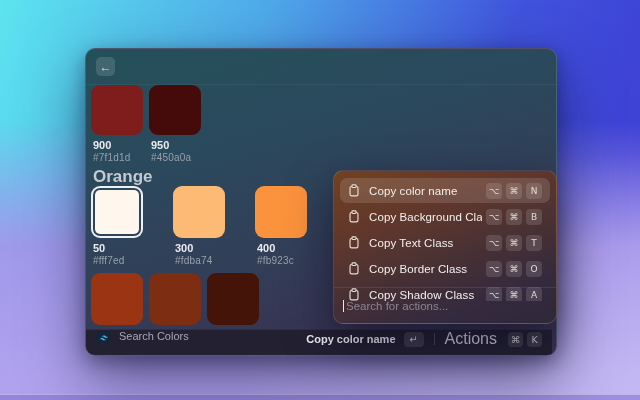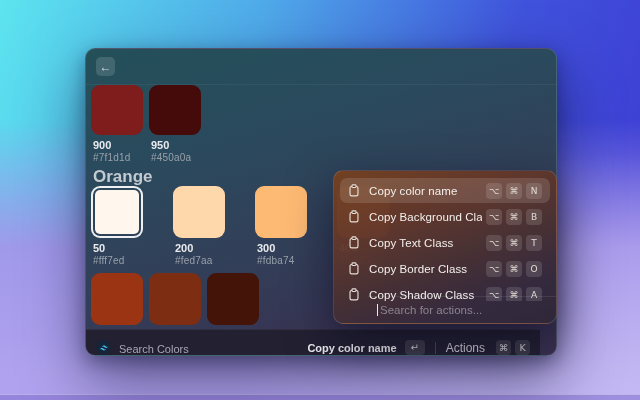--- a/index.html
+++ b/index.html
@@ -46,55 +46,55 @@
   .row-dark   { top:224px; }
   .cell { width:52px; margin-right:6px; }
   .sw { height:50px; border-radius:9px; }
   .row-orange .sw, .row-dark .sw { height:52px; }
   .sw.selected { border:2px solid rgba(255,255,255,0.92); padding:2px; background-clip:content-box; }
   .shade-label { margin-top:4px; margin-left:2px; font-size:11px; font-weight:600; color:#e9eaee; }
   .hex-label   { margin-top:1px; margin-left:2px; font-size:10px; color:#98a0ab; letter-spacing:0.2px; }
   .section-label { position:absolute; left:7px; top:118px; font-size:17px; font-weight:600; color:#c4cad0; }
 
   
-  .statusbar { position:absolute; left:0; right:16px; bottom:0; height:26px;
+  .statusbar { position:absolute; left:0; right:4px; bottom:0; height:26px;
     background:#232032; border-top:1px solid rgba(255,255,255,0.07);
-    display:flex; align-items:flex-end; padding:0 10px; }
+    display:flex; align-items:flex-start; padding:0 10px; }
   .logo { width:15px; height:15px; border-radius:50%; background:#152437;
     display:flex; align-items:center; justify-content:center; }
   .app-name { margin-left:8px; font-size:11px; color:#a9a7b4; }
   .status-right { margin-left:auto; display:flex; align-items:center; }
   .primary-action { font-size:11px; font-weight:700; color:#f0eef3; }
   kbd { display:inline-flex; align-items:center; justify-content:center;
     background:rgba(255,255,255,0.12); border-radius:4px;
     color:#d6d2da; font-family:"DejaVu Sans", sans-serif; font-size:9px; }
   .enter-cap { width:20px; height:15px; margin-left:8px; font-size:10px; }
   .bar-divider { width:1px; height:12px; background:rgba(255,255,255,0.18); margin:0 10px; }
-  .actions-label { font-size:12px; color:#d2d0da; margin-right:7px; }
+  .actions-label { font-size:16px; color:#d2d0da; margin-right:7px; }
   .cap-sm { width:15px; height:15px; margin-left:4px; font-size:9.5px; }
 
   
   .menu { position:absolute; left:333px; top:170px; width:224px; height:154px;
     border-radius:10px; overflow:hidden;
     border:1px solid rgba(255,255,255,0.13);
     background:linear-gradient(160deg, rgba(116,65,31,0.97) 0%, rgba(99,55,42,0.97) 30%, rgba(74,49,51,0.97) 55%, rgba(53,42,62,0.97) 80%, rgba(47,40,56,0.98) 100%);
     box-shadow:0 18px 45px rgba(10,8,30,0.55); }
   .menu-items { position:absolute; left:6px; right:6px; top:7px; height:123px; overflow:hidden; }
   .mi { height:25px; margin-bottom:1px; border-radius:7px;
     display:flex; align-items:center; padding:0 8px; }
   .mi.selected { background:rgba(255,255,255,0.13); }
   .mi-icon { display:flex; align-items:center; margin-right:9px; }
   .mi-label { font-size:11.5px; font-weight:500; color:#f3f0ed; letter-spacing:0.1px;
     white-space:nowrap; overflow:hidden; }
   .mi-keys { margin-left:auto; display:flex; }
   .mi-keys kbd { width:16px; height:16px; margin-left:4px; font-size:9px; color:#e2dad2;
     background:rgba(255,255,255,0.13); }
-  .menu-search { position:absolute; left:0; right:0; bottom:0; height:27px;
+  .menu-search { position:absolute; left:0; right:0; bottom:0; height:36px;
     border-top:1px solid rgba(255,255,255,0.09);
-    display:flex; align-items:center; padding:0 9px;margin-left:34px; }
+    display:flex; align-items:center; padding:0 9px; }
   .caret { width:1px; height:12px; background:#e8e8ee; margin-right:2px; }
   .menu-search-placeholder { font-size:11.5px; color:#8b8490; }
 </style>
 </head>
 <body>
 
 <div class="bg"></div>
 <div class="bottom-strip"></div>
 
 <div class="window">
@@ -118,25 +118,20 @@
     </div>
   </div>
 
   <div class="section-label">Orange</div>
 
   <div class="row row-orange">
     <div class="cell">
       <div class="sw selected" style="background-color: rgb(255, 247, 237);"></div>
       <div class="shade-label">50</div>
       <div class="hex-label">#fff7ed</div>
-    </div>
-    <div class="cell">
-      <div class="sw" style="background-color: rgb(254, 215, 170);"></div>
-      <div class="shade-label">200</div>
-      <div class="hex-label">#fed7aa</div>
     </div>
     <div class="cell">
       <div class="sw" style="background-color: rgb(253, 186, 116);"></div>
       <div class="shade-label">300</div>
       <div class="hex-label">#fdba74</div>
     </div>
     <div class="cell">
       <div class="sw" style="background-color: rgb(251, 146, 60);"></div>
       <div class="shade-label">400</div>
       <div class="hex-label">#fb923c</div>

